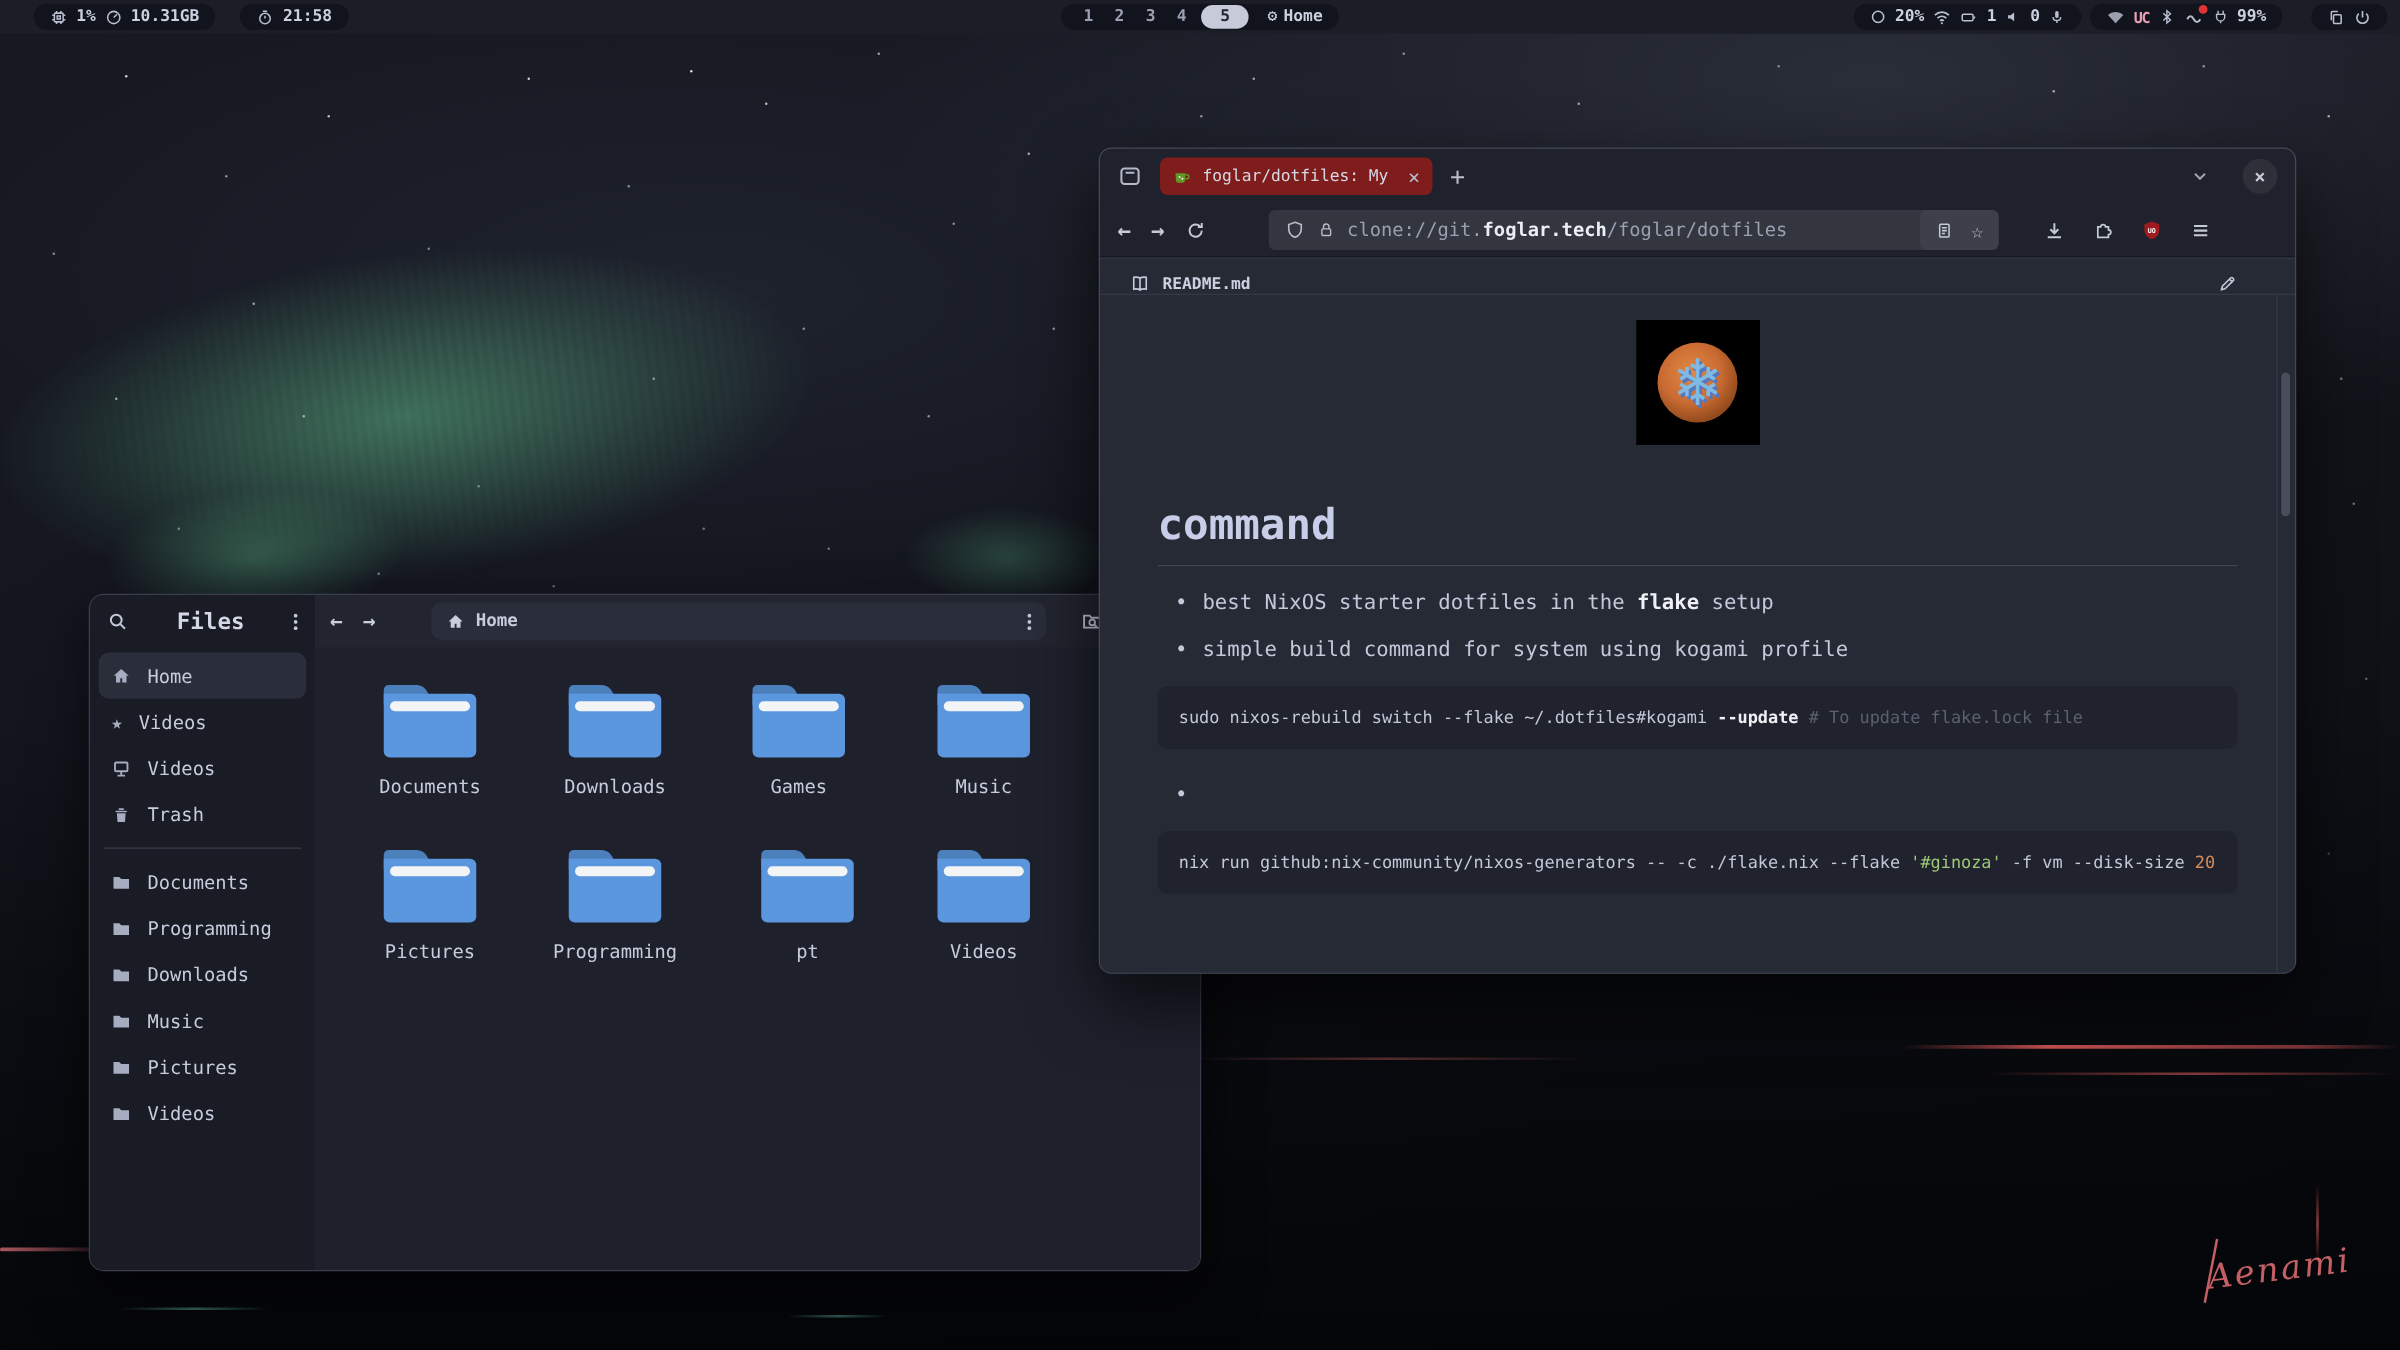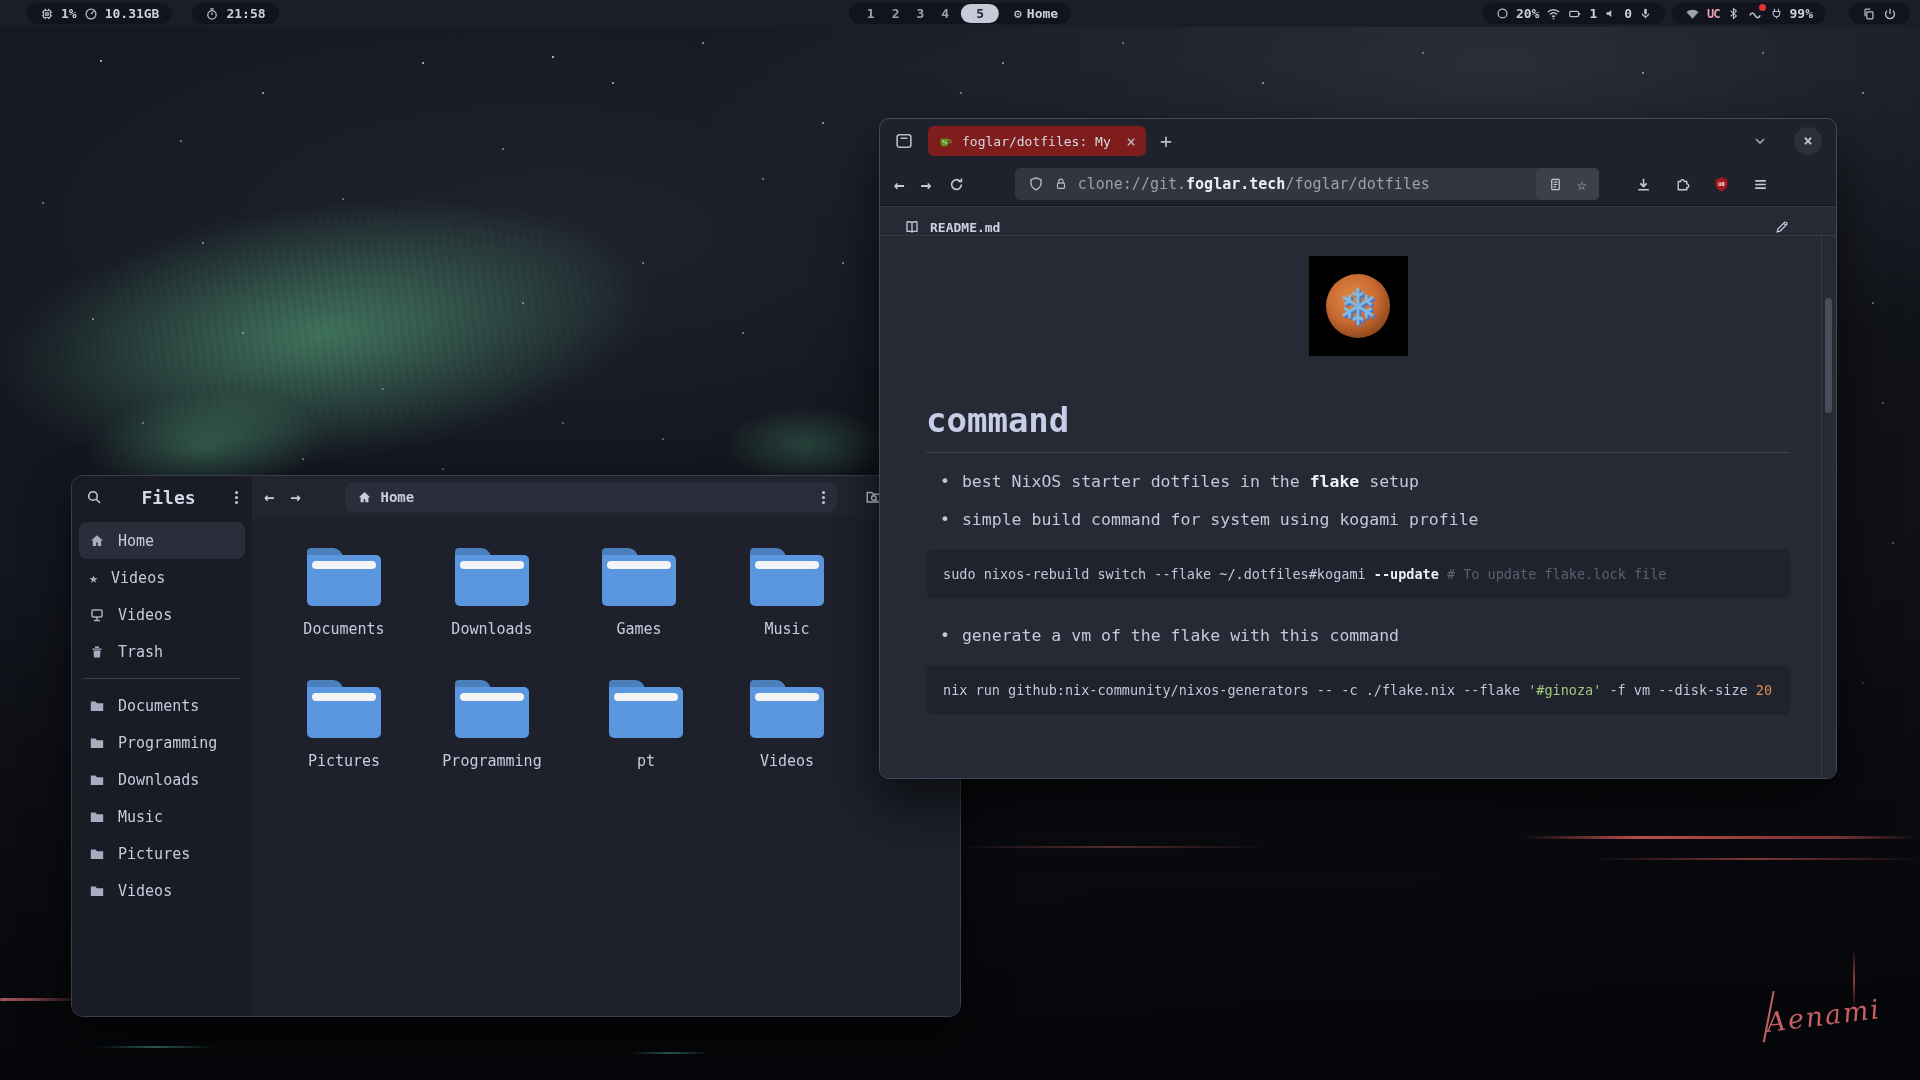--- a/index.html
+++ b/index.html
@@ -606,21 +606,20 @@
       </div>
       <div class="md-li">
         <span class="bullet">•</span>
         <span>simple build command for system using kogami profile</span>
       </div>
       <div class="codeblock">
         <div><span>sudo nixos-rebuild switch --flake ~/.dotfiles#kogami </span><span class="seg-b">--update</span><span> </span><span class="seg-comment"># To update flake.lock file</span></div>
       </div>
       <div class="md-li" style="margin-top:27px">
         <span class="bullet">•</span>
-        <span>generate a vm of the flake with this command</span>
       </div>
       <div class="codeblock">
         <div><span>nix run github:nix-community/nixos-generators -- -c ./flake.nix --flake </span><span class="seg-green">'#ginoza'</span><span> -f vm --disk-size </span><span class="seg-orange">20</span></div>
       </div>
     </div>
     <div class="scroll-track"></div>
     <div class="scroll-thumb"></div>
   </div>
 </div>
 

